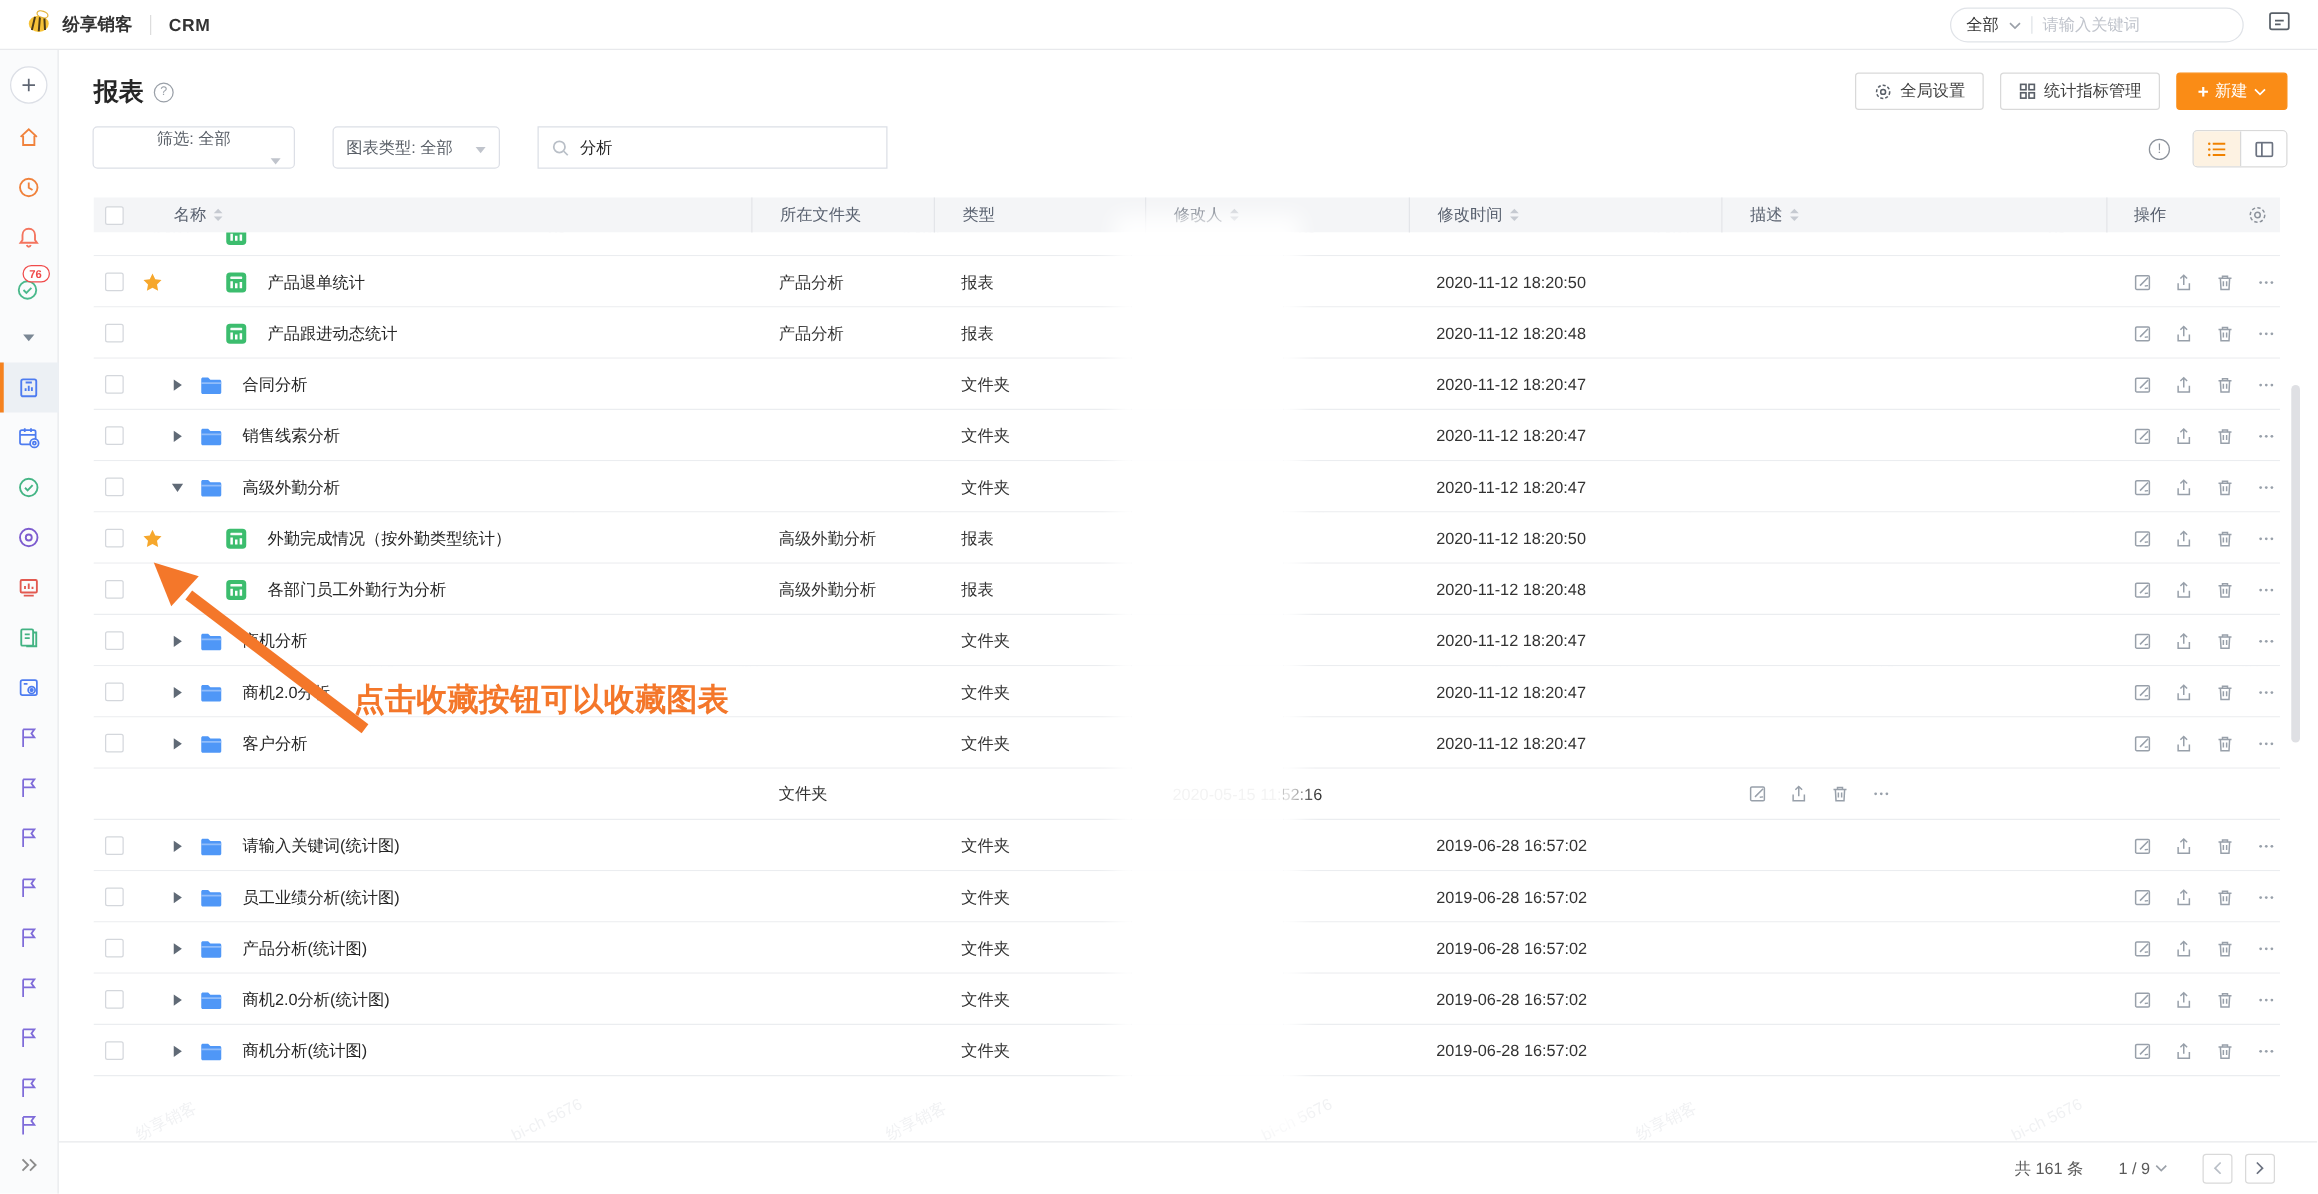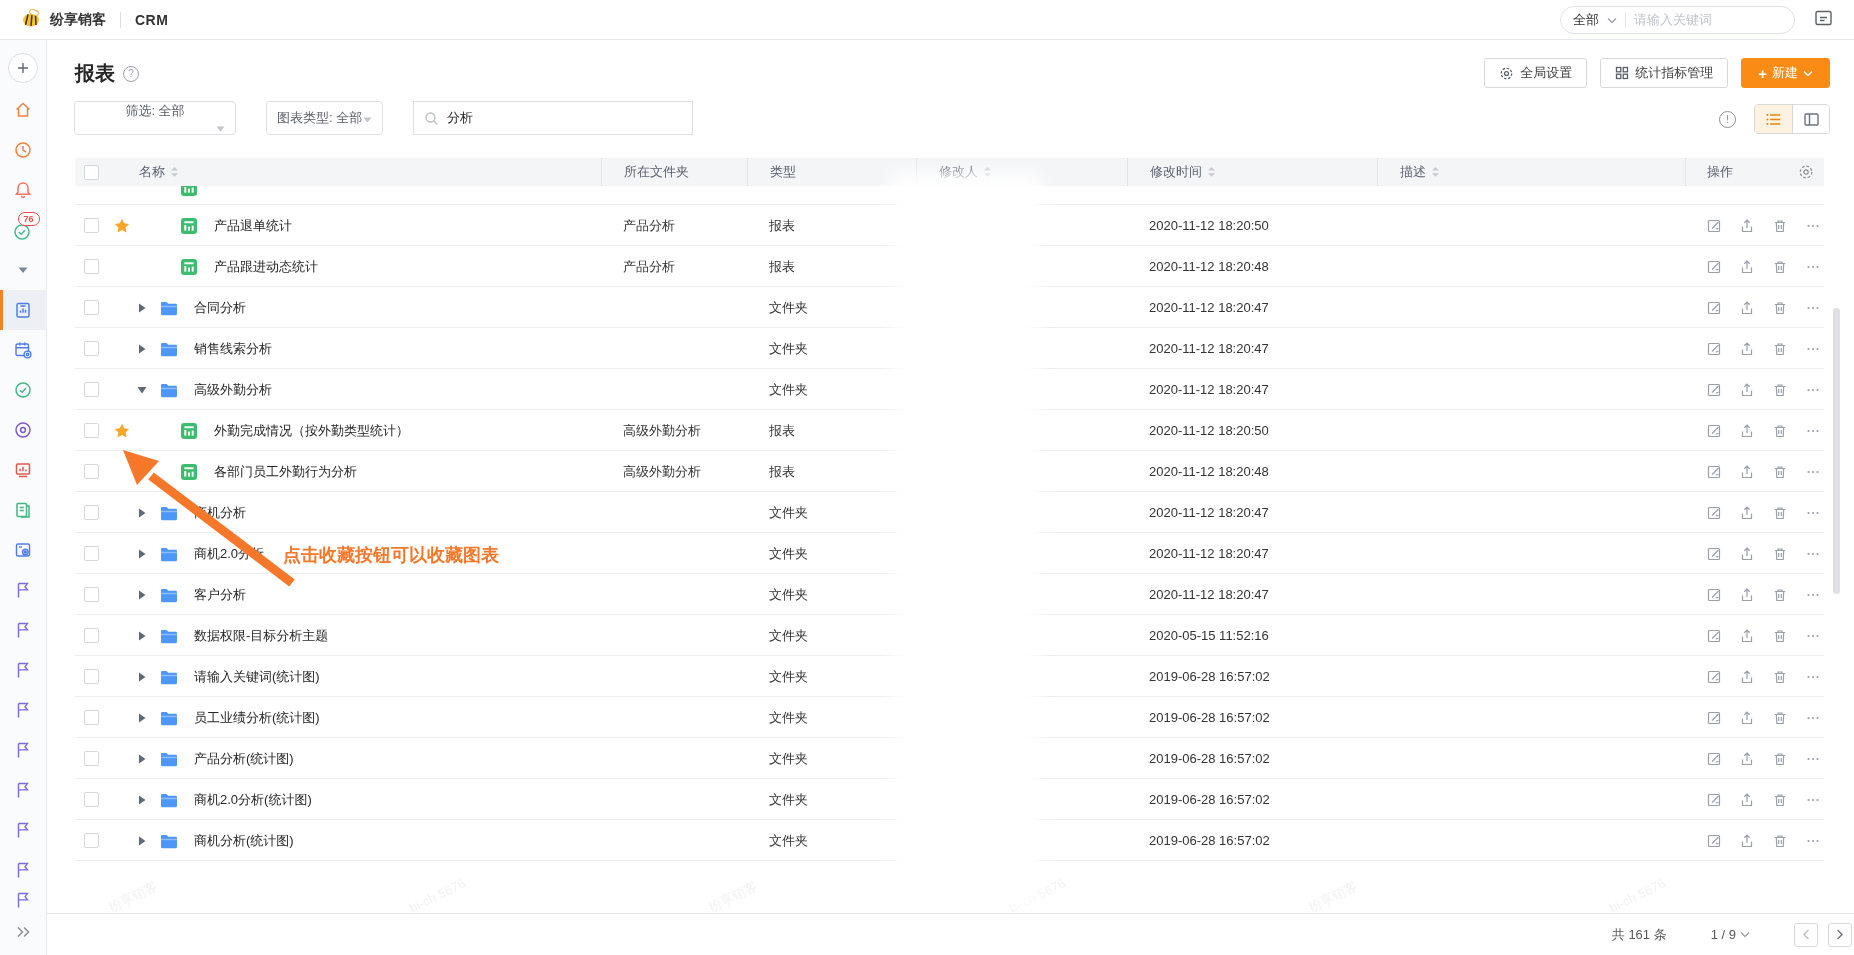--- a/index.html
+++ b/index.html
@@ -47,21 +47,21 @@
   .btn { height:30px; border:1px solid #d9d9d9; border-radius:3px; background:#fff;
     display:flex; align-items:center; gap:6px; padding:0 14px; font-size:13px; color:#404040; cursor:pointer; }
   .btn-primary { background:#fa8c16; border-color:#fa8c16; color:#fff; font-size:13px; gap:5px; padding:0 16px; }
   .btn-primary .plus { font-size:15px; font-weight:bold; line-height:1; }
 
   .filter-row { position:absolute; left:27px; top:61px; display:flex; gap:30px; z-index:3; }
   .select { height:34px; border:1px solid #dcdfe6; border-radius:4px; background:#fff;
     display:flex; align-items:center; padding:0 10px; font-size:13px; color:#5a6068; }
   .select .caret-dn { margin-left:auto; }
   .sel-filter { width:162px;flex-direction:column; }
-  .sel-chart { width:117px; }
+  .sel-chart { width:134px; }
   .search-box { width:280px; height:34px; border:1px solid #dcdfe6; border-radius:0;
     display:flex; align-items:center; padding:0 10px; gap:8px; font-size:13px; color:#262626; }
 
   .view-tools { position:absolute; right:24px; top:64px; display:flex; align-items:center; gap:18px; z-index:3; }
   .info-circle { width:17px; height:17px; border:1px solid #8c929b; border-radius:50%;
     color:#8c929b; font-size:11px; display:flex; align-items:center; justify-content:center; }
   .toggle-group { display:flex; border:1px solid #d9d9d9; border-radius:4px; overflow:hidden; height:30px; }
   .toggle { width:37px; display:flex; align-items:center; justify-content:center; background:#fff; cursor:pointer; }
   .toggle.active { background:#fdf2e2; }
   .toggle + .toggle { border-left:1px solid #d9d9d9; }
@@ -114,25 +114,25 @@
   
   .smudge { position:absolute; left:858px; top:146px; width:122px; height:706px;
     background:rgba(255,255,255,.94); box-shadow:0 0 16px 14px rgba(255,255,255,.94); z-index:4; }
 
   .scroll-thumb { position:absolute; left:1786px; top:268px; width:7px; height:286px;
     background:#d9dbdf; border-radius:4px; opacity:.85; z-index:4; }
 
   
   .annot-layer { position:absolute; left:0; top:0; width:100%; height:100%; pointer-events:none; z-index:6; }
   .annot-svg { position:absolute; left:60px; top:400px; }
-  .annot-text { position:absolute; left:236px; top:503px; font-size:18px; font-weight:bold; color:#f4772a; }
+  .annot-text { position:absolute; left:236px; top:503px; font-size:25px; font-weight:bold; color:#f4772a; }
 
   
   .footer { position:absolute; left:0; right:0; bottom:0; height:42px; border-top:1px solid #e8e9ec;
-    background:#fff; display:flex; align-items:center; justify-content:flex-end; gap:44px; padding-right:2px; z-index:7; }
+    background:#fff; display:flex; align-items:center; justify-content:flex-end; gap:28px; padding-right:34px; z-index:7; }
   .total { font-size:13px; color:#595959; }
   .pager { display:flex; align-items:center; gap:4px; font-size:13px; color:#595959; }
   .page-btn { width:24px; height:24px; border:1px solid #d9d9d9; border-radius:3px; background:#fff;
     display:flex; align-items:center; justify-content:center; color:#9aa0a8; font-size:12px; cursor:pointer; }
   .page-btn.next { color:#6b7280; }
 </style>
 </head>
 <body>
 
 <div class="app">
@@ -1099,41 +1099,20 @@
                       <circle cx="3.5" cy="8" r="1.1" fill="#98a0aa"></circle>
                       <circle cx="8" cy="8" r="1.1" fill="#98a0aa"></circle>
                       <circle cx="12.5" cy="8" r="1.1" fill="#98a0aa"></circle>
                     </svg>
         </span>
       </span>
 
     </div>
   </div>
             <div class="grid trow folder collapsed">
-    <div class="cell name-cell">
-      <span class="cb"></span>
-      <span class="slot star-slot">
-        
-        
-      </span>
-      <span class="slot caret-slot">
-        <svg class="caret-right" width="8" height="10" viewBox="0 0 8 10">
-                    <polygon points="1,0.5 7.5,5 1,9.5" fill="#606a76"></polygon>
-                  </svg>
-
-      </span>
-      <span class="slot icon-slot">
-
-        <svg class="icon-folder" width="18" height="16" viewBox="0 0 18 16">
-          <path d="M1 3.2C1 2.5 1.6 2 2.3 2h4.2l1.8 1.8h7.4c.7 0 1.3.5 1.3 1.2v9c0 .7-.6 1.2-1.3 1.2H2.3C1.6 15.2 1 14.7 1 14z" fill="#4f97f7"></path>
-          <path d="M1 5.8h16v1.4H1z" fill="#9cc3fa" opacity=".85"></path>
-        </svg>
-      </span>
-      <span class="rname">数据权限-目标分析主题</span>
-    </div>
     <div class="cell c-folder"></div>
     <div class="cell c-kind">文件夹</div>
     <div class="cell c-modifier"></div>
     <div class="cell c-mtime">2020-05-15 11:52:16</div>
     <div class="cell c-desc"></div>
     <div class="cell cell-ops">
       <span class="ops-report" style="display:flex;gap:17px;">
         <span class="op">
           <svg width="16" height="16" viewBox="0 0 16 16" fill="none" stroke="#98a0aa" stroke-width="1.2">
             <rect x="2.5" y="2.5" width="11" height="11" rx="1"></rect>

